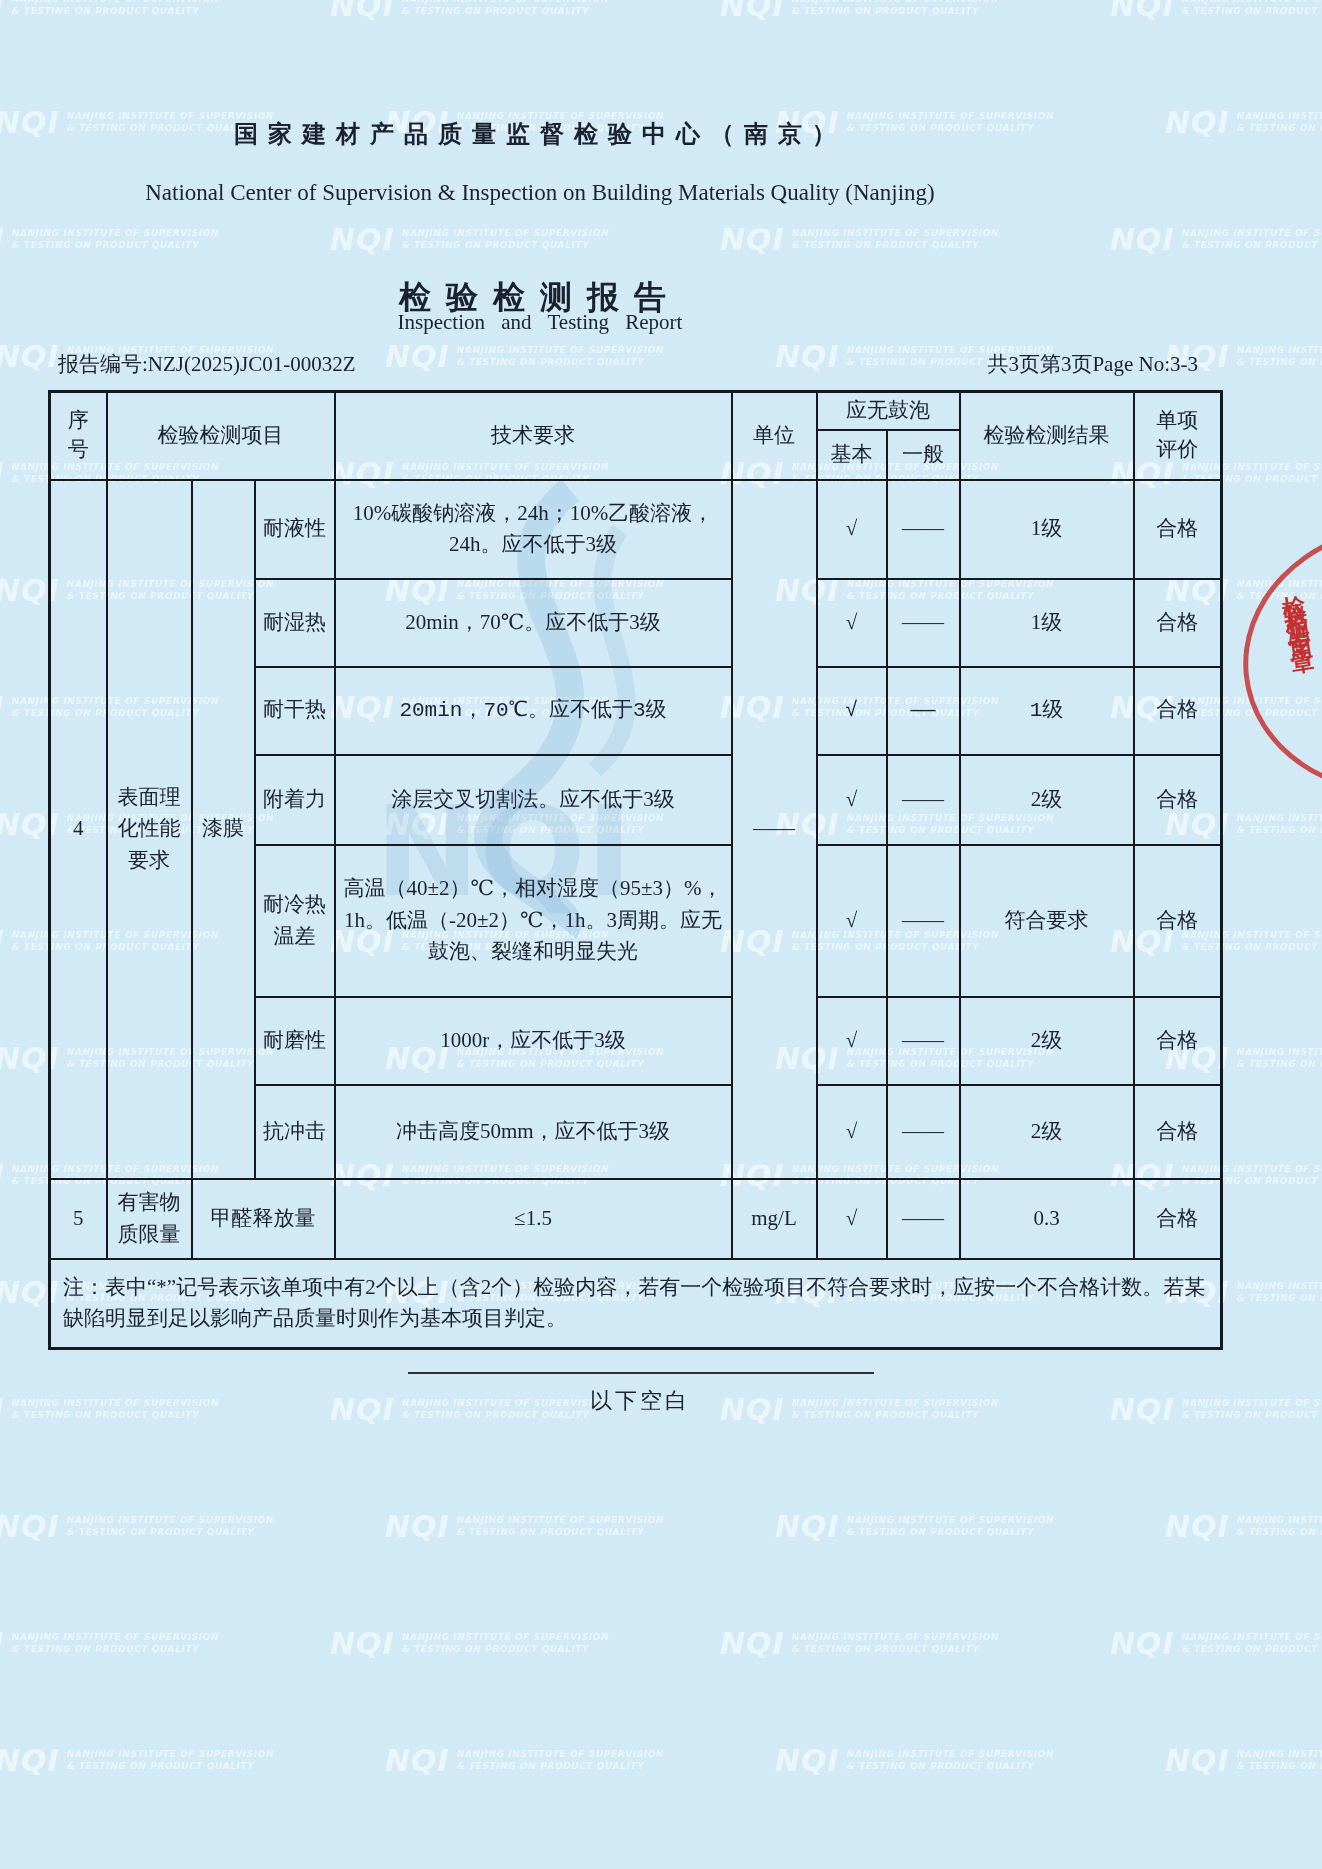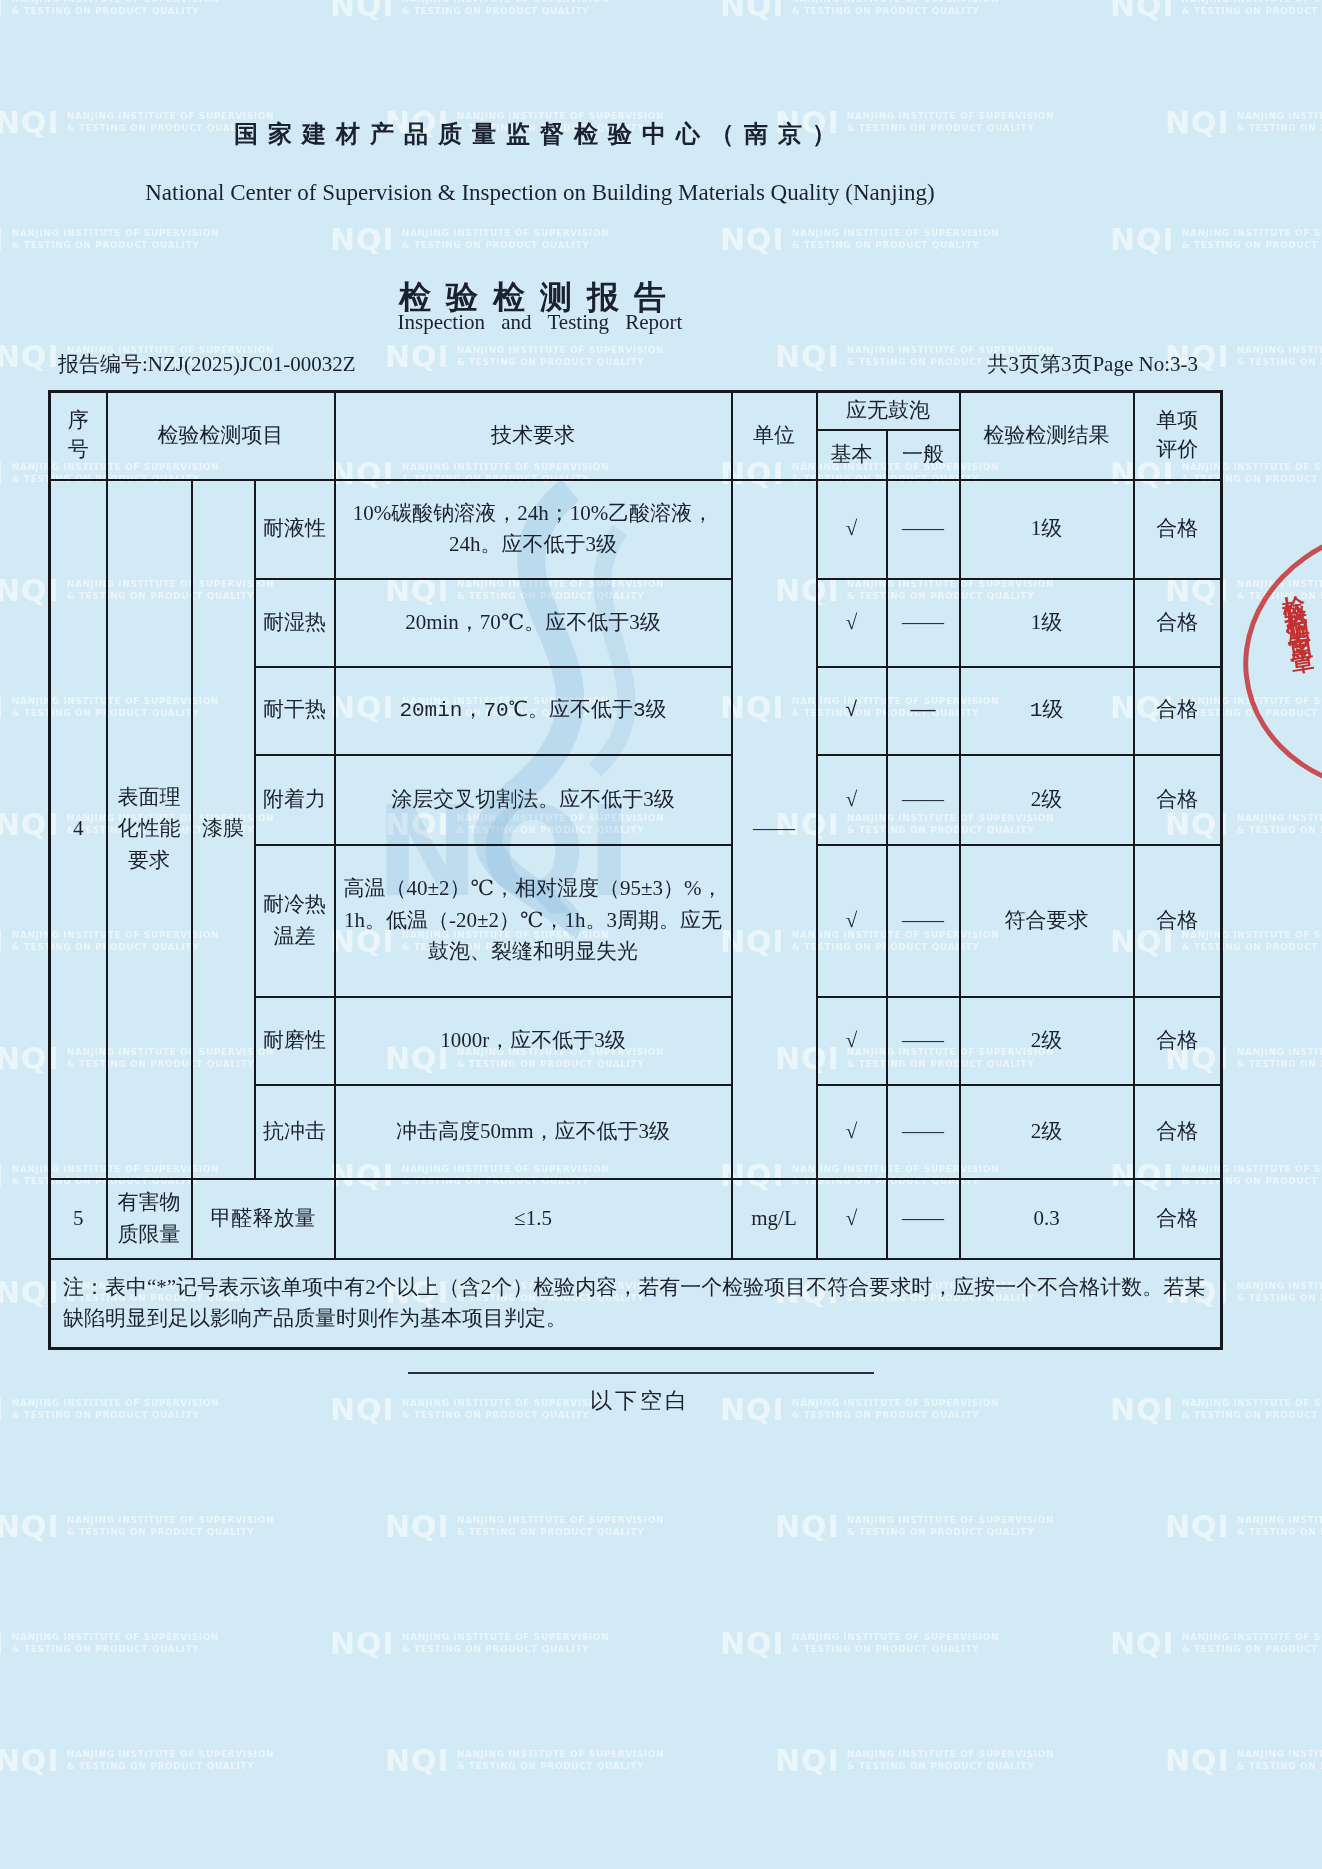--- a/index.html
+++ b/index.html
@@ -2,21 +2,21 @@
 <html><head>
 <meta charset="utf-8">
 <style>
   html,body{margin:0;padding:0;background:#9db6c4;}
   .page{
     position:relative;width:1322px;height:1869px;margin:0 auto;
     background:#d2eaf5;overflow:hidden;
     font-family:"Liberation Serif","DejaVu Serif",serif;color:#1c2130;
   }
   
-  .wm-layer{position:absolute;inset:0;z-index:0;}
+  .wm-layer{position:absolute;inset:0;z-index:0;font-style:italic;}
   .wm-tile{position:absolute;display:flex;align-items:center;gap:7px;
     color:rgba(255,255,255,.55);white-space:nowrap;}
   .wm-logo{font-family:"DejaVu Sans",sans-serif;font-weight:800;font-size:30px;letter-spacing:1px;}
   .wm-lines{display:flex;flex-direction:column;font-family:"DejaVu Sans",sans-serif;
     font-weight:700;font-size:9px;line-height:1.3;letter-spacing:.6px;text-transform:uppercase;}
   .center-mark{position:absolute;left:360px;top:470px;z-index:0;}
   
   .hdr-abs{position:absolute;left:0;width:1080px;text-align:center;z-index:1;}
   .title-cn{top:118px;font-size:24px;font-weight:700;letter-spacing:10px;}
   .title-en{top:180px;font-size:23px;}

